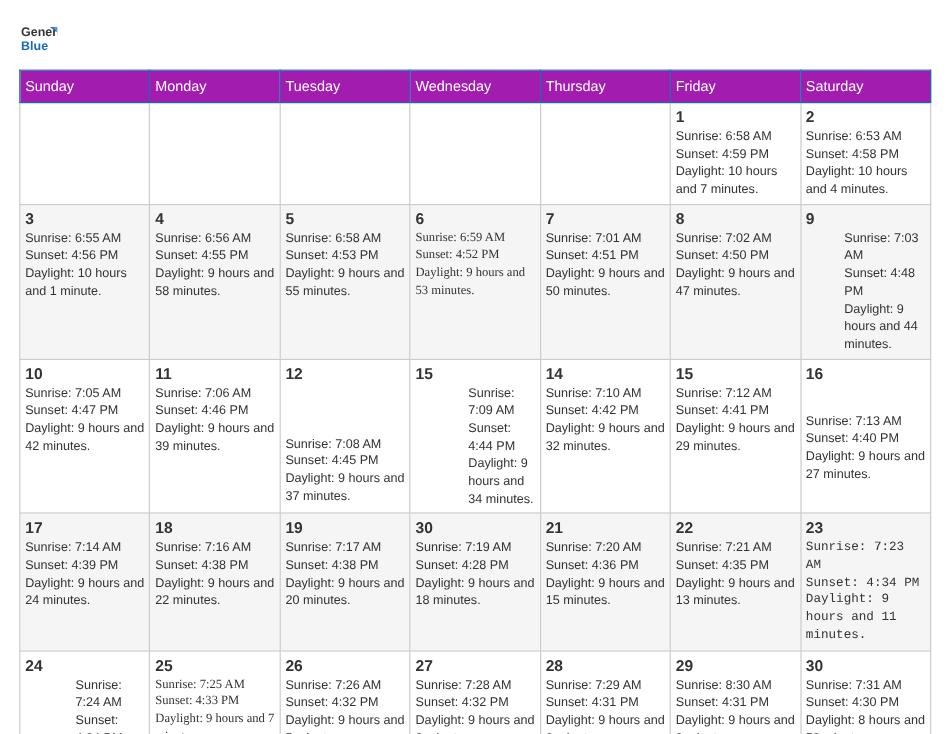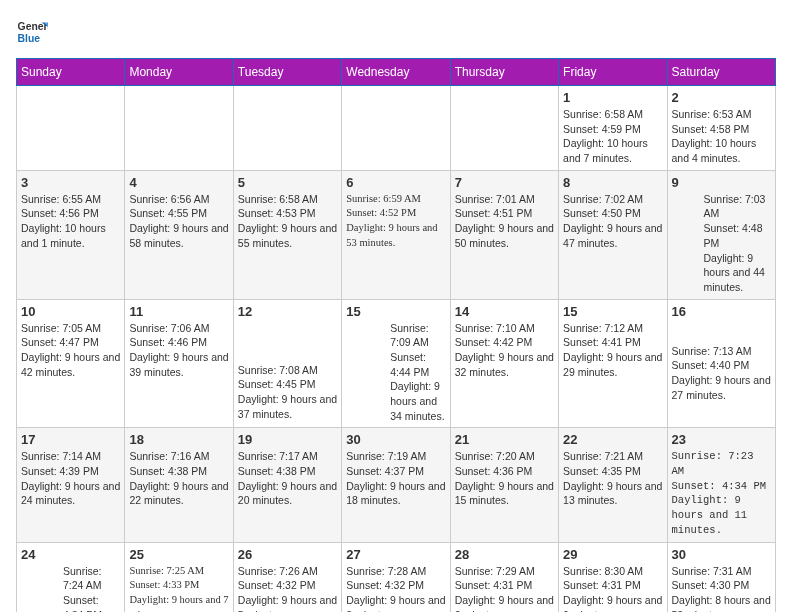--- a/index.html
+++ b/index.html
@@ -231,21 +231,21 @@
         </td>
         <td>
           <span class="day-num">19</span>
           <div class="day-info" style="white-space: pre-line;">Sunrise: 7:17 AM
 Sunset: 4:38 PM
 Daylight: 9 hours and 20 minutes.</div>
         </td>
         <td>
           <span class="day-num">30</span>
           <div class="day-info" style="white-space: pre-line;">Sunrise: 7:19 AM
-Sunset: 4:37 PM
+Sunset: 4:28 PM
 Daylight: 9 hours and 18 minutes.</div>
         </td>
         <td>
           <span class="day-num">21</span>
           <div class="day-info" style="white-space: pre-line;">Sunrise: 7:20 AM
 Sunset: 4:36 PM
 Daylight: 9 hours and 15 minutes.</div>
         </td>
         <td>
           <span class="day-num">22</span>

